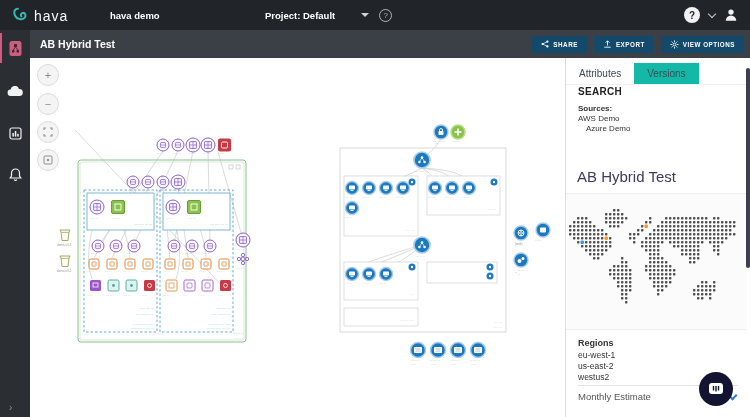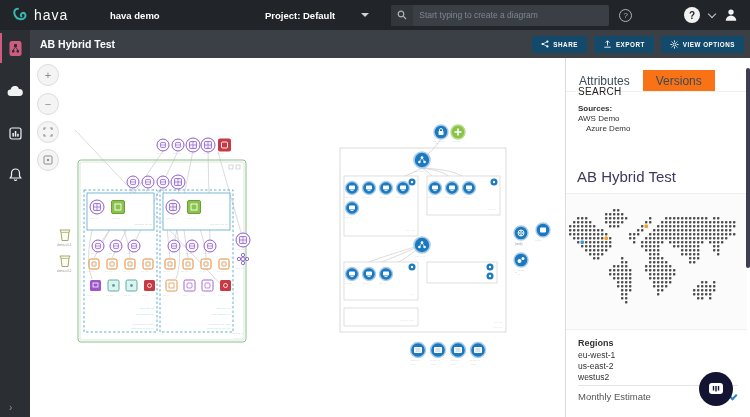--- a/index.html
+++ b/index.html
@@ -3,21 +3,21 @@
 <meta charset="utf-8">
 <style>
   *{box-sizing:border-box;margin:0;padding:0}
   html,body{width:750px;height:417px;overflow:hidden;background:#fff;
     font-family:"Liberation Sans",sans-serif;}
   #app{position:relative;width:750px;height:417px;background:#fff;overflow:hidden}
 
   
   .topbar{position:absolute;left:0;top:0;width:750px;height:30px;background:#212529;
     display:flex;align-items:center;color:#fff;z-index:30}
-  .brand{display:flex;align-items:center;gap:5px;padding-left:12px;width:110px}
+  .brand{display:flex;align-items:flex-end;gap:5px;padding-left:12px;width:110px}
   .brand-name{font-size:14px;font-weight:300;letter-spacing:1px;color:#fafafa}
   .workspace{font-size:9.5px;font-weight:bold;width:95px}
   .project{font-size:9.5px;font-weight:bold;margin-left:60px;display:flex;align-items:center;gap:26px;cursor:pointer}
   .caret-down{width:0;height:0;border-left:4px solid transparent;border-right:4px solid transparent;border-top:4px solid #cfd3d7}
   .searchbox{margin-left:22px;width:218px;height:21px;background:#3a3f45;border-radius:2px;display:flex;align-items:center}
   .searchbox .sicon{width:22px;height:21px;background:#32373c;border-radius:2px 0 0 2px;display:flex;align-items:center;justify-content:center}
   .searchbox input{flex:1;background:transparent;border:none;outline:none;color:#d6dadd;font-size:8.5px;padding:0 6px;font-family:inherit}
   .searchbox input::placeholder{color:#7f868d}
   .help-outline{margin-left:10px;width:13px;height:13px;border:1px solid #aeb4b9;border-radius:50%;
     display:flex;align-items:center;justify-content:center;font-size:8px;color:#aeb4b9}
@@ -43,24 +43,24 @@
     padding:0 9px;cursor:pointer;font-family:inherit}
 
   
   .canvas{position:absolute;left:30px;top:58px;width:535px;height:359px;background:#fff;overflow:hidden}
   .zbtn{position:absolute;width:22px;height:22px;border-radius:50%;background:#f4f4f4;border:1px solid #ddd;
     color:#8d8d8d;font-size:11px;display:flex;align-items:center;justify-content:center;cursor:pointer;z-index:5}
 
   
   .panel{position:absolute;left:565px;top:58px;width:185px;height:359px;background:#fff;z-index:20;
     border-left:1px solid #dcdcdc;color:#333}
-  .tabs{position:absolute;left:0;top:12px;width:185px;height:22px;display:flex;font-size:12px;color:#3c4a57;border-bottom:1px solid #f0f0f0}
+  .tabs{position:absolute;left:0;top:5px;width:185px;height:22px;display:flex;font-size:10px;color:#3c4a57;border-bottom:1px solid #f0f0f0}
   .tab{padding:0 13px;line-height:22px;cursor:pointer}
-  .tab.inactive{background:#f97316}
-  .p-search{position:absolute;left:12px;top:28px;font-size:10px;font-weight:normal;color:#222;letter-spacing:.3px}
+  .tab.inactive{background:#14b8a6}
+  .p-search{position:absolute;left:12px;top:28px;font-size:10px;font-weight:bold;color:#222;letter-spacing:.3px}
   .p-src-label{position:absolute;left:12px;top:46px;font-size:8px;font-weight:bold}
   .p-src1{position:absolute;left:12px;top:56px;font-size:8px}
   .p-src2{position:absolute;left:20px;top:66px;font-size:8px}
   .p-params{position:absolute;left:12px;top:77px;width:162px;font-size:8px;line-height:10.5px;word-break:break-all}
   .p-title{position:absolute;left:11px;top:110px;font-size:15px;color:#3e3a5d}
   .mapblock{position:absolute;left:0;top:135px;width:181px;height:137px;background:#fbfbfb;border-top:1px solid #f0f0f0;border-bottom:1px solid #f0f0f0}
   .p-regions{position:absolute;left:12px;top:280px;font-size:9px;font-weight:bold}
   .p-r1{position:absolute;left:12px;top:292px;font-size:8.5px}
   .p-r2{position:absolute;left:12px;top:303px;font-size:8.5px}
   .p-r3{position:absolute;left:12px;top:314px;font-size:8.5px}
@@ -90,29 +90,20 @@
         <svg width="17" height="17" viewBox="0 0 20 20">
           <path d="M7 2 C3 2 1.5 6 3.5 10 C5.5 14.5 12 16 15 12.5 C17 10 15.5 6.5 12.5 7 C10.5 7.3 9.8 9.5 11 11" stroke="#35b8b0" stroke-width="2.4" fill="none" stroke-linecap="round"></path>
         </svg>
       </span>
       <span class="brand-name">hava</span>
     </div>
     <div class="workspace">hava demo</div>
     <div class="project">
       <span>Project: Default</span>
       <span class="caret-down"></span>
-    </div>
-    <div class="searchbox">
-      <span class="sicon">
-        <svg width="10" height="10" viewBox="0 0 10 10">
-            <circle cx="4" cy="4" r="2.8" fill="none" stroke="#aeb4b9" stroke-width="1.2"></circle>
-            <line x1="6.2" y1="6.2" x2="9" y2="9" stroke="#aeb4b9" stroke-width="1.2"></line>
-          </svg>
-      </span>
-      <input placeholder="Start typing to create a diagram" style="">
     </div>
     <div class="help-outline">?</div>
     <div class="tb-right">
       <div class="help-filled">?</div>
       <div class="chev-sm"></div>
       <span>
         <svg width="14" height="14" viewBox="0 0 12 12">
             <circle cx="6" cy="3.5" r="2.3" fill="#f2f2f2"></circle>
             <path d="M1.5 11 a4.5 4.5 0 0 1 9 0 z" fill="#f2f2f2"></path>
           </svg>

